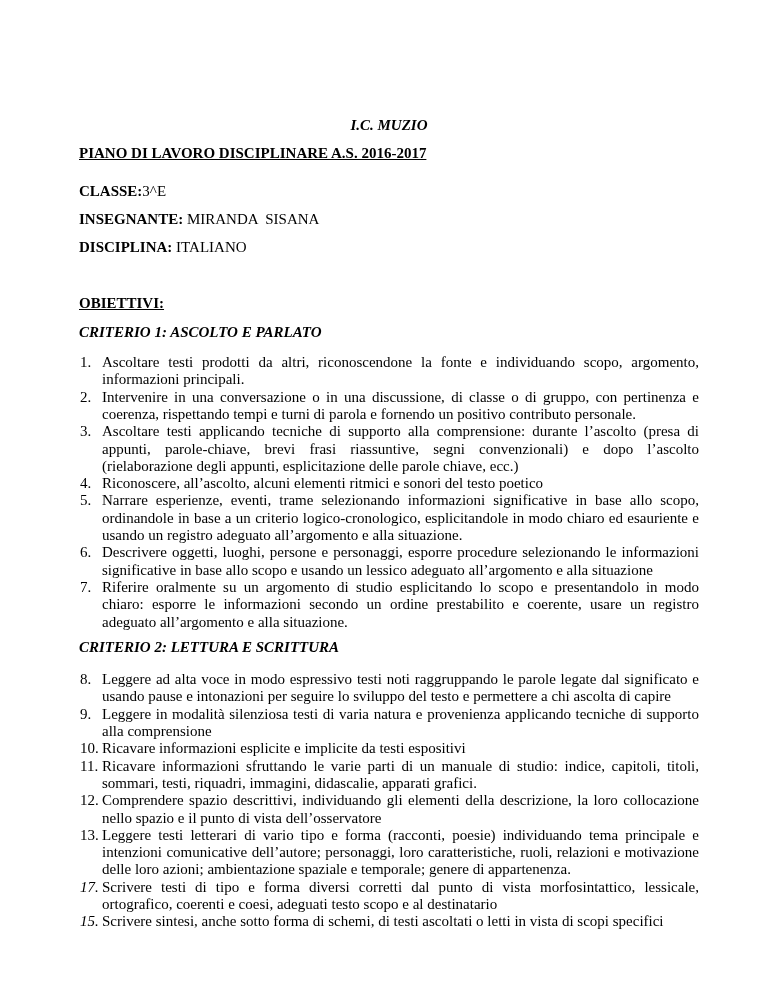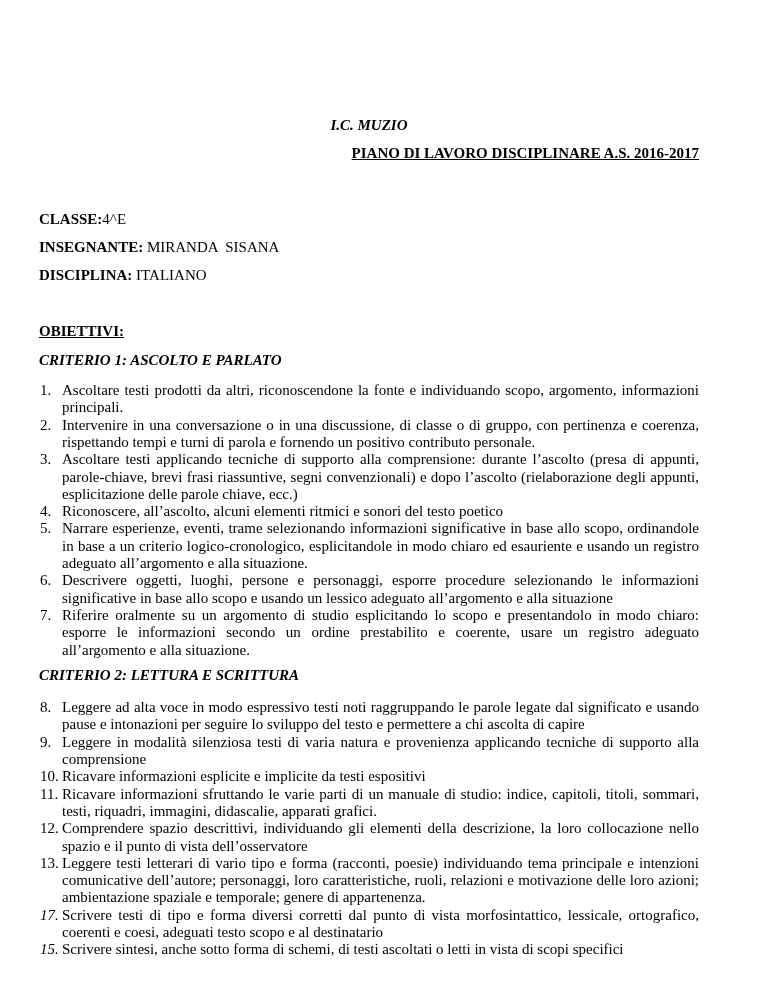--- a/index.html
+++ b/index.html
@@ -7,34 +7,34 @@
     position: relative;
     width: 768px;
     height: 994px;
     margin: 0 auto;
     background: #ffffff;
     color: #000000;
     font-family: "Liberation Serif", "DejaVu Serif", serif;
     font-size: 15px;
     line-height: 17.3px;
     box-sizing: border-box;
-    padding: 117px 69px 0 39px;
+    padding: 117px 69px 0 79px;
     overflow: hidden;
   }
   .doc-school {
     text-align: center;
     font-weight: bold;
     font-style: italic;
     margin: 0 0 11px 0;
   }
   .doc-title {
-    text-align: right;
+    text-align: left;
     font-weight: bold;
     text-decoration: underline;
-    margin: 0 0 48px 0;
+    margin: 0 0 20px 0;
   }
   .info-line {
     margin: 0 0 11px 0;
     white-space: pre-wrap;
   }
   .info-label { font-weight: bold; }
   .spacer-28 { height: 28px; }
   .obiettivi-heading {
     font-weight: bold;
     text-decoration: underline;
@@ -67,21 +67,21 @@
   ol.doc-list .num.italic { font-style: italic; }
 </style>
 </head>
 <body>
 
 <div class="page">
 
   <p class="doc-school">I.C. MUZIO</p>
   <p class="doc-title">PIANO DI LAVORO DISCIPLINARE A.S. 2016-2017</p>
 
-  <p class="info-line"><span class="info-label">CLASSE:</span><span>4^E</span></p>
+  <p class="info-line"><span class="info-label">CLASSE:</span><span>3^E</span></p>
   <p class="info-line"><span class="info-label">INSEGNANTE:</span><span> MIRANDA  SISANA</span></p>
   <p class="info-line"><span class="info-label">DISCIPLINA:</span><span> ITALIANO</span></p>
 
   <div class="spacer-28"></div>
 
   <p class="obiettivi-heading">OBIETTIVI:</p>
   <p class="criterio-heading">CRITERIO 1: ASCOLTO E PARLATO</p>
 
   <ol class="doc-list">
     <li><span class="num">1.</span><span>Ascoltare testi prodotti da altri, riconoscendone la fonte e individuando scopo, argomento, informazioni principali.</span></li>

